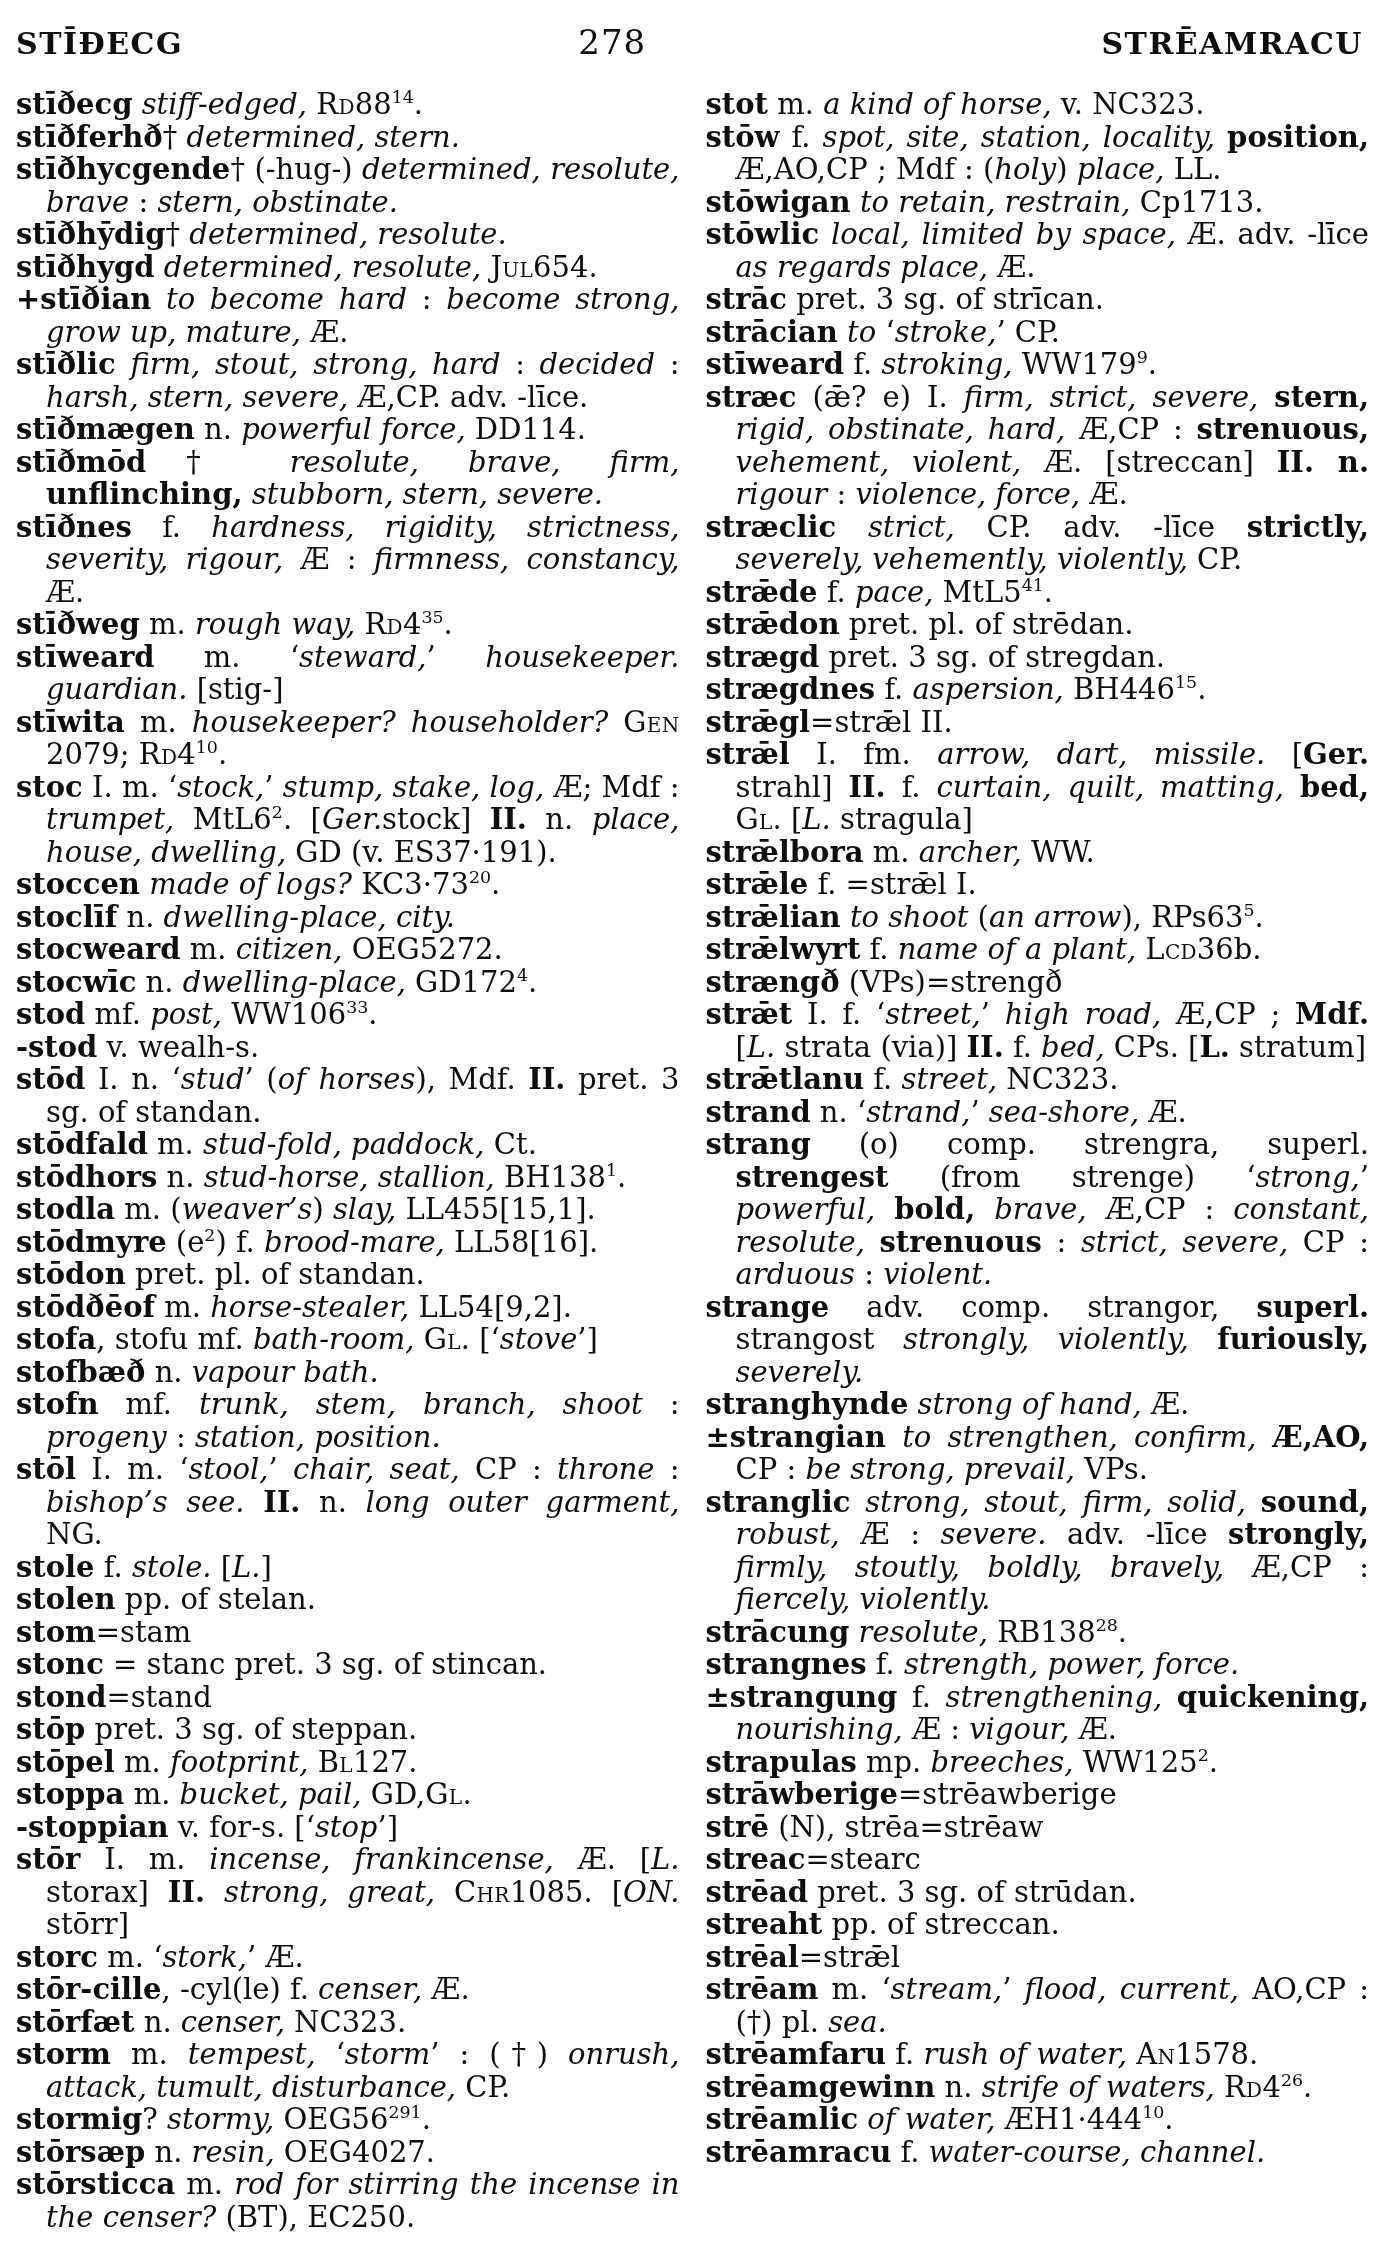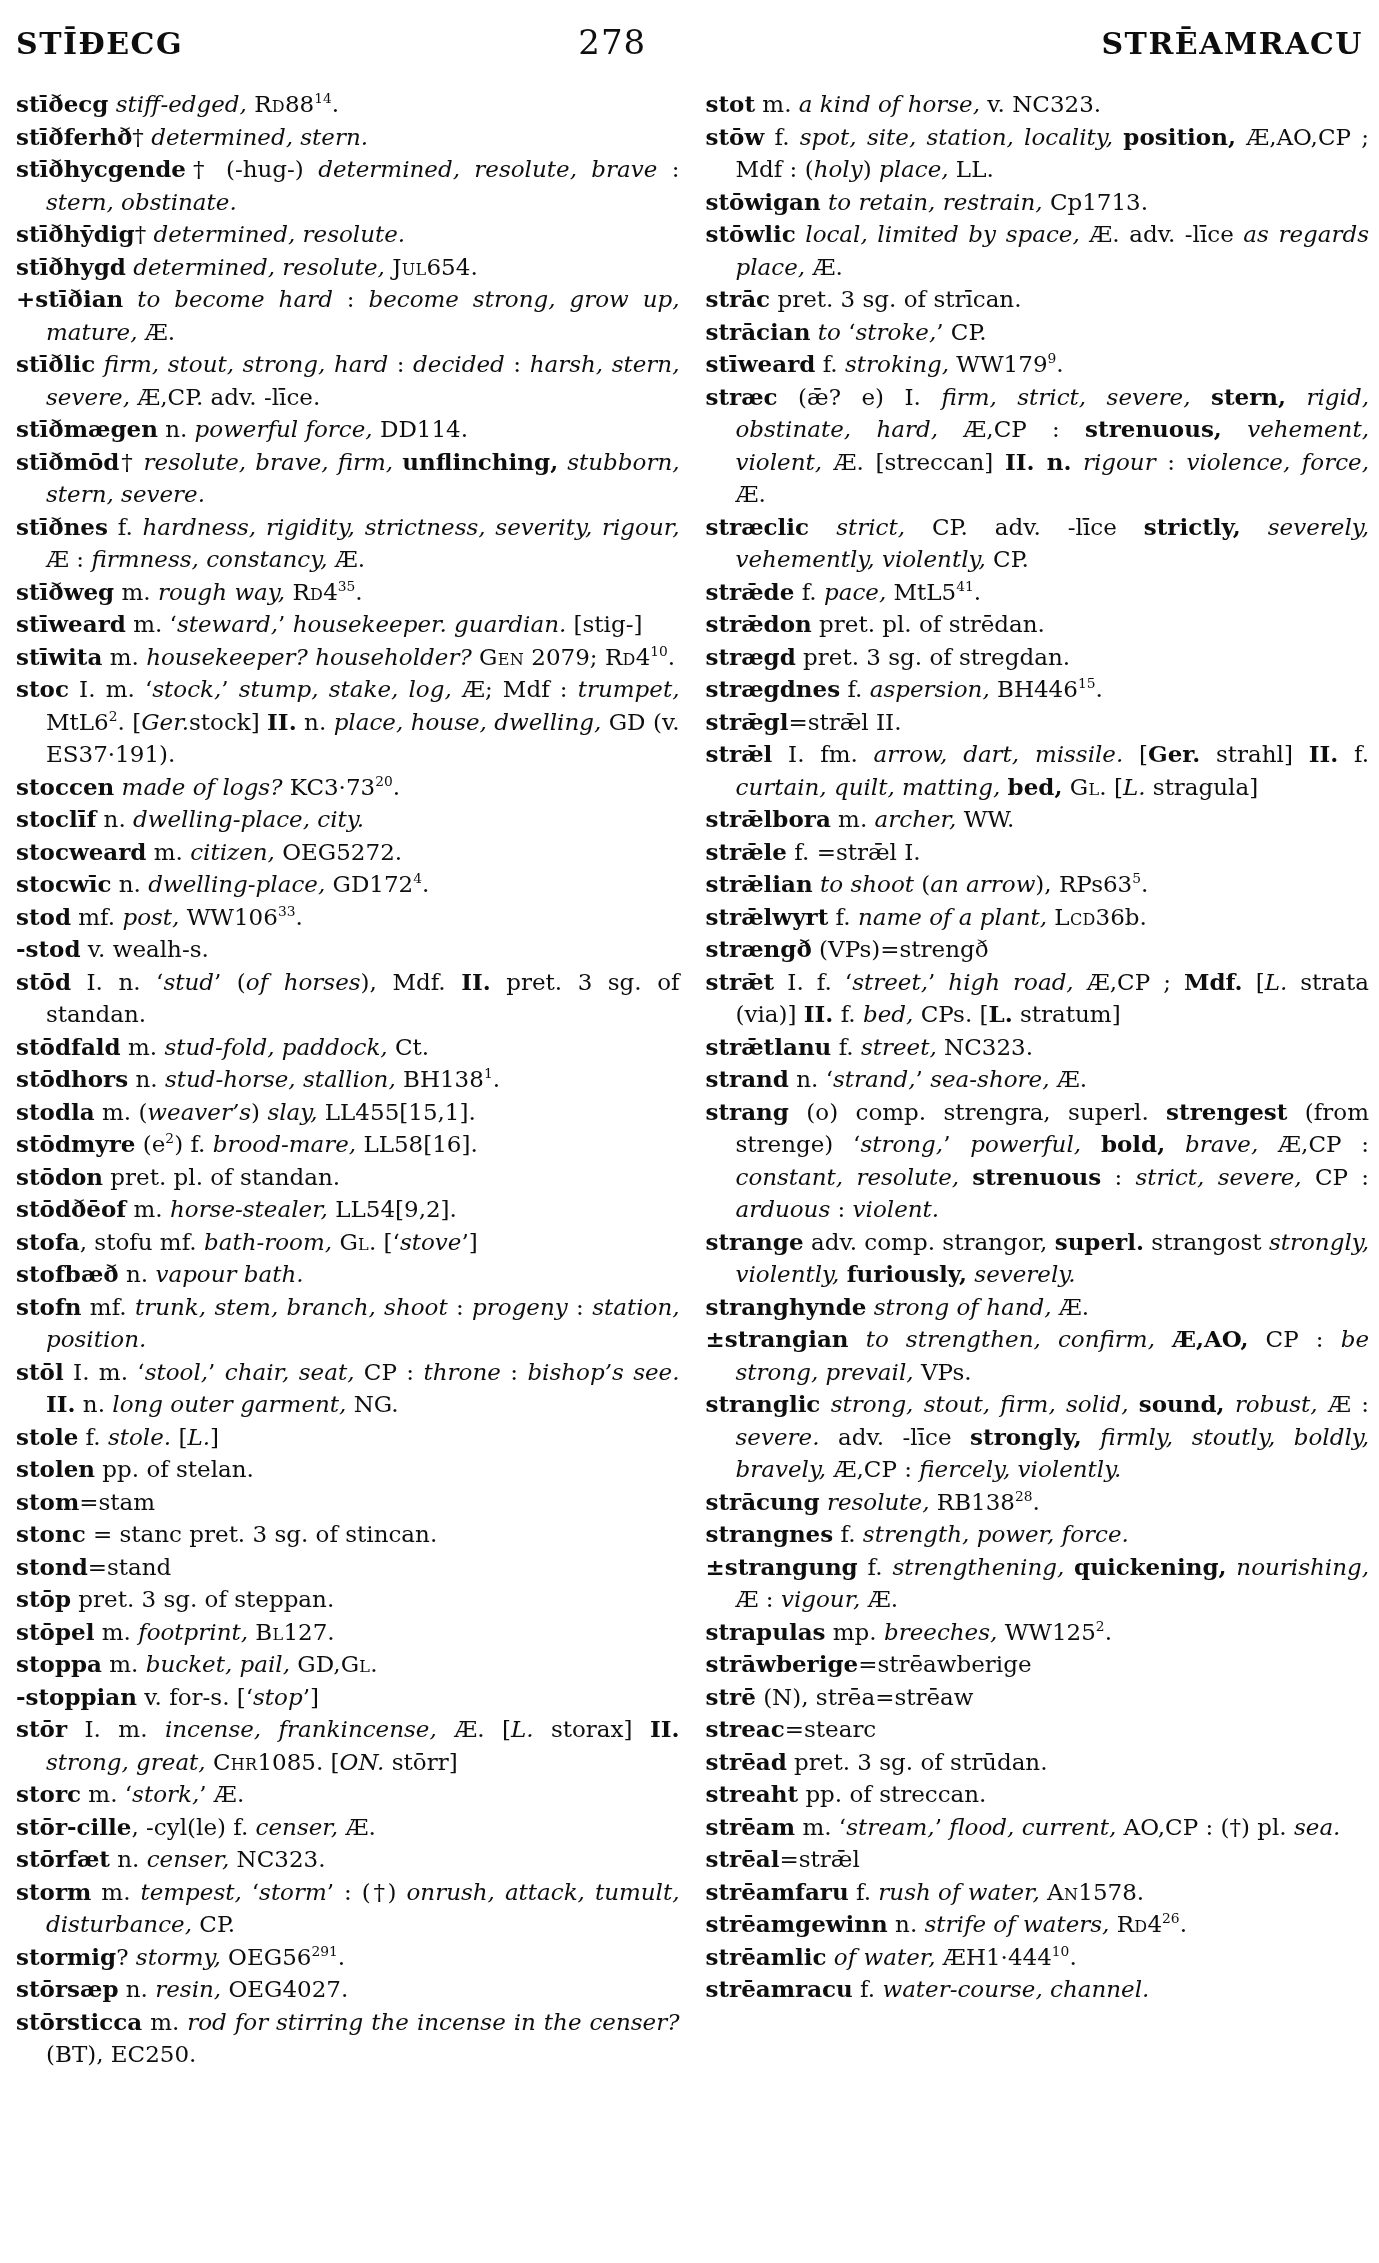--- a/index.html
+++ b/index.html
@@ -29,21 +29,21 @@
     transform: translateX(-30px);
   }
   .columns {
     display: flex;
     gap: 26px;
     padding: 26px 10px 0 16px;
   }
   .column {
     flex: 1 1 0;
     min-width: 0;
-    font-size: 23px;
+    font-size: 29px;
     line-height: 32.5px;
   }
   .entry {
     padding-left: 30px;
     text-indent: -30px;
     text-align: justify;
     text-justify: inter-word;
   }
   .s-b  { font-weight: bold; }
   .s-i  { font-style: italic; }
@@ -144,20 +144,20 @@
       <div class="entry"><span class="s-b">stranglic</span><span class="s-i"> strong, stout, firm, solid, </span><span class="s-bi">sound,</span><span class="s-i"> robust,</span><span class="s-r"> Æ : </span><span class="s-i">severe.</span><span class="s-r">  adv. -līce </span><span class="s-bi">strongly,</span><span class="s-i"> firmly, stoutly, boldly, bravely,</span><span class="s-r"> Æ,CP : </span><span class="s-i">fiercely, violently.</span></div>
       <div class="entry"><span class="s-b">strācung</span><span class="s-i"> resolute,</span><span class="s-r"> RB138</span><span class="s-sup">28</span><span class="s-r">.</span></div>
       <div class="entry"><span class="s-b">strangnes</span><span class="s-r"> f. </span><span class="s-i">strength, power, force.</span></div>
       <div class="entry"><span class="s-b">±strangung</span><span class="s-r"> f. </span><span class="s-i">strengthening, </span><span class="s-bi">quickening,</span><span class="s-i"> nourishing,</span><span class="s-r"> Æ : </span><span class="s-i">vigour,</span><span class="s-r"> Æ.</span></div>
       <div class="entry"><span class="s-b">strapulas</span><span class="s-r"> mp. </span><span class="s-i">breeches,</span><span class="s-r"> WW125</span><span class="s-sup">2</span><span class="s-r">.</span></div>
       <div class="entry"><span class="s-b">strāwberige</span><span class="s-r">=strēawberige</span></div>
       <div class="entry"><span class="s-b">strē</span><span class="s-r"> (N), strēa=strēaw</span></div>
       <div class="entry"><span class="s-b">streac</span><span class="s-r">=stearc</span></div>
       <div class="entry"><span class="s-b">strēad</span><span class="s-r"> pret. 3 sg. of strūdan.</span></div>
       <div class="entry"><span class="s-b">streaht</span><span class="s-r"> pp. of streccan.</span></div>
+      <div class="entry"><span class="s-b">strēal</span><span class="s-r">=strǣl</span></div>
       <div class="entry"><span class="s-b">strēam</span><span class="s-r"> m. ‘</span><span class="s-i">stream,</span><span class="s-r">’ </span><span class="s-i">flood, current,</span><span class="s-r"> AO,CP : (†) pl. </span><span class="s-i">sea.</span></div>
-      <div class="entry"><span class="s-b">strēal</span><span class="s-r">=strǣl</span></div>
       <div class="entry"><span class="s-b">strēamfaru</span><span class="s-r"> f. </span><span class="s-i">rush of water,</span><span class="s-r"> </span><span class="s-sc">An</span><span class="s-r">1578.</span></div>
       <div class="entry"><span class="s-b">strēamgewinn</span><span class="s-r"> n. </span><span class="s-i">strife of waters,</span><span class="s-r"> </span><span class="s-sc">Rd</span><span class="s-r">4</span><span class="s-sup">26</span><span class="s-r">.</span></div>
       <div class="entry"><span class="s-b">strēamlic</span><span class="s-i"> of water,</span><span class="s-r"> ÆH1·444</span><span class="s-sup">10</span><span class="s-r">.</span></div>
       <div class="entry"><span class="s-b">strēamracu</span><span class="s-r"> f. </span><span class="s-i">water-course, channel.</span></div>
     </div>
 </div>
 
 </body></html>

